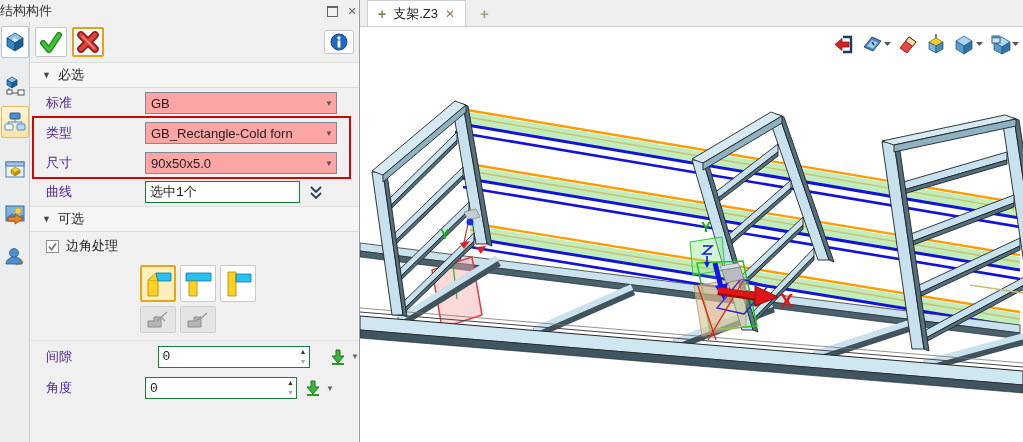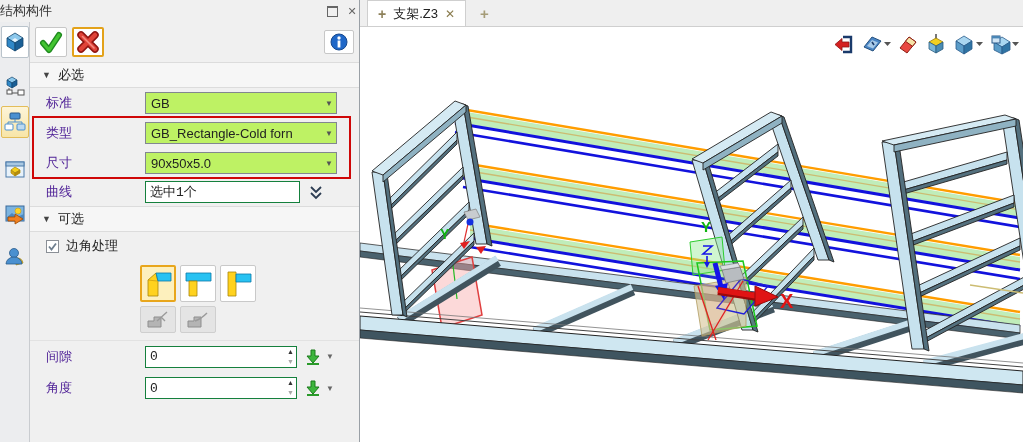--- a/index.html
+++ b/index.html
@@ -31,21 +31,21 @@
   .cmd-btn.focused{border:2px solid #e3a21a;}
   .cmd-spacer{flex:1;}
   .info-btn{width:30px;height:24px;background:#fff;border:1px solid #c7c7c7;border-radius:2px;
             display:flex;align-items:center;justify-content:center;box-sizing:border-box;}
 
   .sec-hdr{height:26px;background:#f6f6f6;border-top:1px solid #dcdcdc;border-bottom:1px solid #dcdcdc;
            display:flex;align-items:center;padding-left:12px;gap:7px;box-sizing:border-box;}
   .sec-hdr .arr{font-size:9px;color:#444;}
   .row{height:30px;display:flex;align-items:center;padding-left:16px;box-sizing:border-box;}
   .row .lbl{width:99px;color:#4c1d95;}
-  .combo{width:192px;height:22px;background:#bef264;border:1px solid #828790;box-sizing:border-box;
+  .combo{width:192px;height:22px;background:#fca5a5;border:1px solid #828790;box-sizing:border-box;
          display:flex;align-items:center;padding:0 3px 0 5px;}
   .combo .val{flex:1;white-space:nowrap;overflow:hidden;}
   .combo .caret{font-size:8px;color:#555;padding-left:2px;}
   .tbox{height:22px;background:#fff;border:1px solid #15803d;box-sizing:border-box;
         font-family:Liberation Mono, monospace;font-size:13px;padding:0 4px;color:#222;}
   .spinwrap{position:relative;display:flex;align-items:center;}
   .spin{position:absolute;right:3px;top:2px;display:flex;flex-direction:column;gap:3px;line-height:1;}
   .spin .up{font-size:7px;color:#333;}
   .spin .dn{font-size:7px;color:#a8a8a8;}
   .aux{display:flex;align-items:center;margin-left:6px;gap:3px;}
@@ -258,21 +258,21 @@
             </svg>
           </div>
           <div class="gray-btn">
             <svg width="26" height="22">
               <polygon points="3,18 3,12 9,12 9,8 16,8 16,18" fill="#b4b4b4" stroke="#8e8e8e"></polygon>
               <path d="M10 12 Q16 10 22 4" stroke="#9a9a9a" stroke-width="1.4" fill="none"></path>
             </svg>
           </div>
         </div>
 
-        <div class="row sep" style="height:32px;">
+        <div class="row sep" style="height:32px;justify-content:space-between;">
           <span class="lbl">间隙</span>
           <span class="spinwrap">
             <input class="tbox" style="width: 152px;" value="0">
             <span class="spin">
                 <span class="up">▲</span>
                 <span class="dn">▼</span>
               </span>
           </span>
           <span class="aux">
             <svg width="20" height="20">

